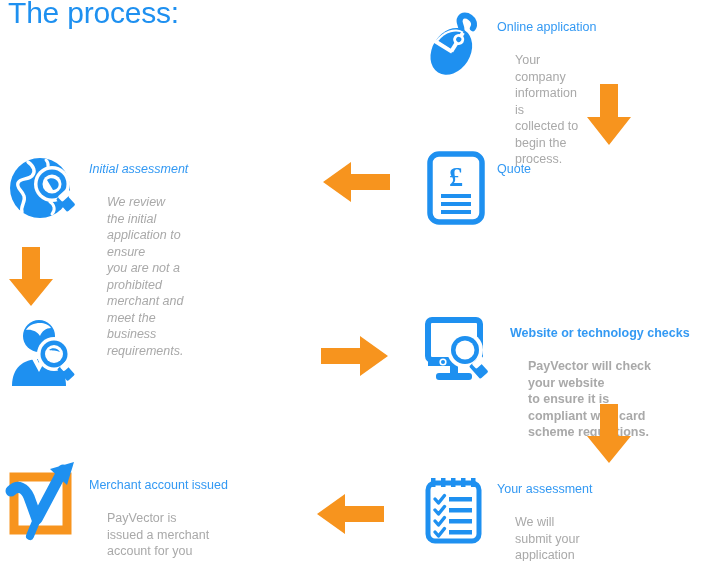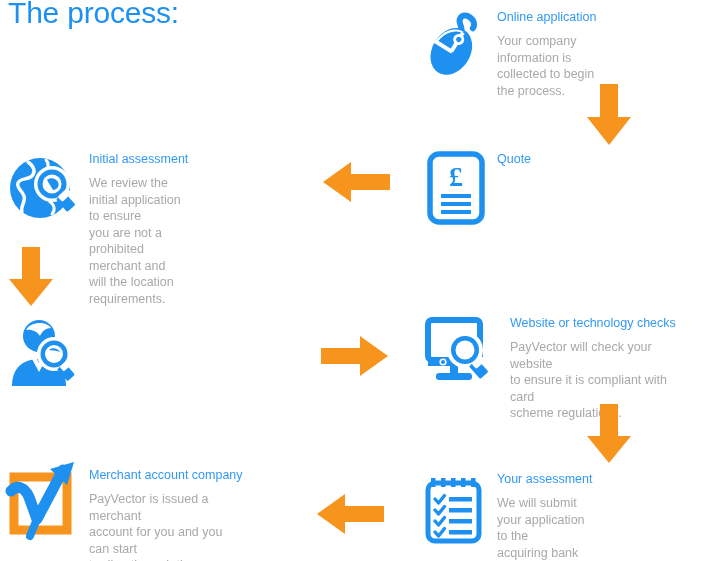--- a/index.html
+++ b/index.html
@@ -47,29 +47,29 @@
     overflow: visible;
   }
   .step-text {
     position: absolute;
     left: 88px;
     top: 0;
   }
   .step-title {
     font-size: 12.5px;
     color: #3399f3;
-    margin: 2px 0 9px 0;
+    margin: 12px 0 9px 0;
     line-height: 14px;
     white-space: nowrap;
   }
   .step-desc {
     font-size: 12.5px;
     color: #a9a9a9;
     line-height: 16.5px;
-    margin: 0;
+    margin: 18px;
     white-space: pre-line;
   }
   .arrow {
     position: absolute;
   }
   .arrow svg { display: block; overflow: visible; }
 </style>
 </head>
 <body>
 
@@ -134,25 +134,25 @@
         <path d="M40 10 C44 14, 42 20, 38 22" fill="none" stroke="#ffffff" stroke-width="3" stroke-linecap="round"></path>
         <path d="M44 52 C48 54, 50 60, 46 64" fill="none" stroke="#ffffff" stroke-width="3" stroke-linecap="round"></path>
         <circle cx="46" cy="34" r="18" fill="#ffffff"></circle>
         <circle cx="46" cy="34" r="14.5" fill="#1e90f0"></circle>
         <circle cx="46" cy="34" r="9.5" fill="#ffffff"></circle>
         <path d="M41 30 C44 27, 50 28, 52 32 C54 36, 51 40, 47 40" fill="#1e90f0"></path>
         <rect x="54" y="44" width="11" height="17" rx="1.5" fill="#1e90f0" transform="rotate(-42 59 52)"></rect>
         <rect x="52" y="42" width="13" height="7" rx="1.5" fill="#ffffff" transform="rotate(-42 58 45)"></rect>
       </svg>
     </div>
-    <div class="step-text" style="left:83px;">
+    <div class="step-text" style="left:83px;font-style:italic;">
       <p class="step-title">Initial assessment</p>
       <p class="step-desc">We review the initial application to ensure
 you are not a prohibited merchant and
-will the location requirements.</p>
+meet the business requirements.</p>
     </div>
   </div>
 
   <div class="arrow" style="left:8px; top:247px;">
     <svg width="46" height="60" viewBox="0 0 46 60" xmlns="http://www.w3.org/2000/svg">
       <path d="M14 0 L32 0 L32 32 L45 32 L23 59 L1 32 L14 32 Z" fill="#f7941e"></path>
     </svg>
   </div>
 
   <div class="step" style="left:6px; top:316px;">
@@ -189,21 +189,21 @@
         <rect x="16" y="59" width="36" height="7" rx="3" fill="#1e90f0"></rect>
         <circle cx="23" cy="48" r="3.6" fill="#ffffff"></circle>
         <circle cx="23" cy="48" r="2" fill="#1e90f0"></circle>
         <circle cx="45" cy="36" r="18" fill="#ffffff"></circle>
         <circle cx="45" cy="36" r="14" fill="#1e90f0"></circle>
         <circle cx="45" cy="36" r="9.5" fill="#ffffff"></circle>
         <rect x="53" y="47" width="11" height="17" rx="1.5" fill="#1e90f0" transform="rotate(-42 58 55)"></rect>
         <rect x="52" y="45" width="12.5" height="7" rx="1.5" fill="#ffffff" transform="rotate(-42 58 48)"></rect>
       </svg>
     </div>
-    <div class="step-text" style="left:90px;">
+    <div class="step-text" style="left:90px;font-weight:bold;">
       <p class="step-title">Website or technology checks</p>
       <p class="step-desc">PayVector will check your website
 to ensure it is compliant with card
 scheme regulations.</p>
     </div>
   </div>
 
   <div class="arrow" style="left:586px; top:404px;">
     <svg width="46" height="60" viewBox="0 0 46 60" xmlns="http://www.w3.org/2000/svg">
       <path d="M14 0 L32 0 L32 32 L45 32 L23 59 L1 32 L14 32 Z" fill="#f7941e"></path>
@@ -245,20 +245,20 @@
   <div class="step" style="left:6px; top:466px;">
     <div class="step-icon">
       <svg viewBox="0 0 76 76" xmlns="http://www.w3.org/2000/svg">
         <rect x="8" y="11" width="53" height="53" fill="none" stroke="#f7941e" stroke-width="9"></rect>
         <path d="M5 25 C12 18, 19 22, 23 31 L31 53 L57 4" fill="none" stroke="#1e90f0" stroke-width="11" stroke-linecap="round" stroke-linejoin="round"></path>
         <path d="M31 53 L24 70" fill="none" stroke="#1e90f0" stroke-width="8" stroke-linecap="round"></path>
         <path d="M44 3 L68 -4 L61 19 Z" fill="#1e90f0"></path>
       </svg>
     </div>
     <div class="step-text" style="left:83px;">
-      <p class="step-title">Merchant account company</p>
+      <p class="step-title">Merchant account issued</p>
       <p class="step-desc">PayVector is issued a merchant
 account for you and you can start
 trading through the payment gateway.</p>
     </div>
   </div>
 
 </div>
 
 </body></html>

